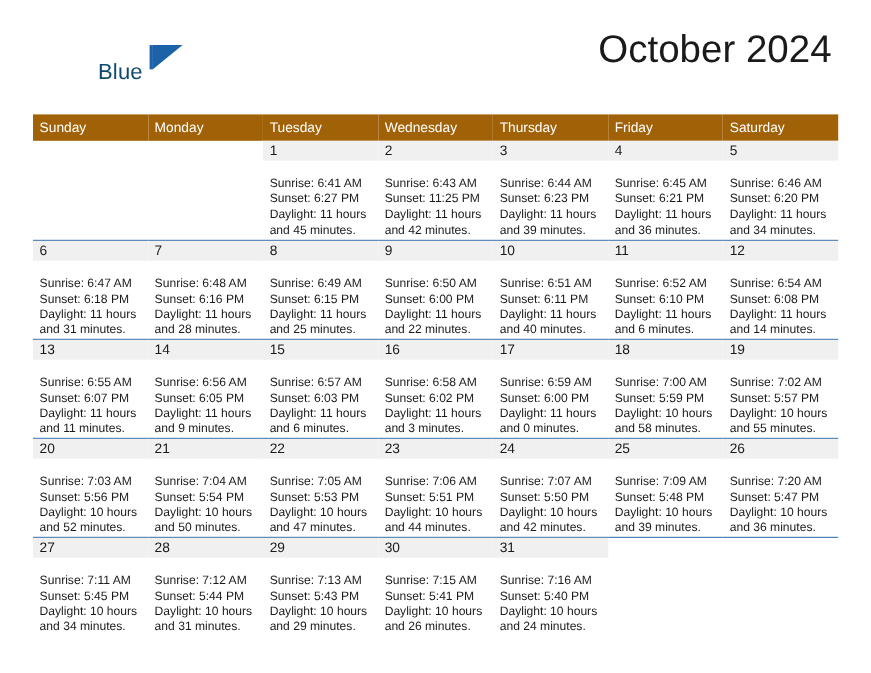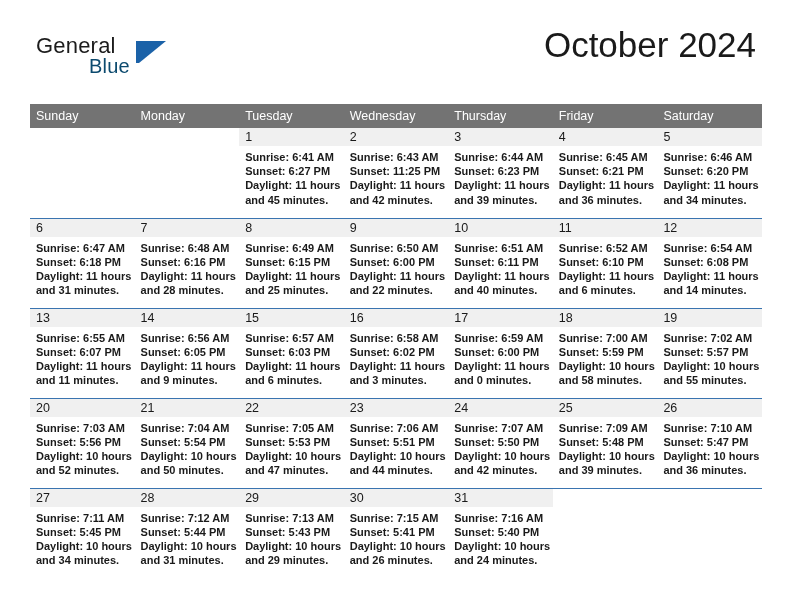--- a/index.html
+++ b/index.html
@@ -102,21 +102,21 @@
     position: absolute;
     left: 30px;
     top: 104px;
     width: 732px;
     border-collapse: collapse;
     table-layout: fixed;
   }
   .cal col { width: 104.57px; }
 
   .cal thead th {
-    background: #737373;
+    background: #a16207;
     color: #ffffff;
     font-size: 12.5px;
     font-weight: normal;
     text-align: left;
     padding: 5px 0 5px 6px;
     height: 20px;
     box-sizing: border-box;
     border: none;
   }
 
@@ -142,37 +142,35 @@
     color: #1a1a1a;
     padding: 3px 0 3px 6px;
     height: 18px;
     line-height: 13px;
     box-sizing: border-box;
   }
   .cell.blank .daynum {
     background: transparent;
   }
   .info {
-    padding: 4px 4px 0 6px;
+    padding: 14px 4px 0 6px;
     font-size: 11px;
     line-height: 14.2px;
     color: #1a1a1a;
-    font-weight: bold;
   }
   .info div { white-space: nowrap; }
 </style>
 </head>
 <body>
 
 <div class="page">
 
   <div class="top">
 
     <div class="brand">
-      <span class="brand-general">General</span>
       <span class="brand-flag">
         <span class="pole"></span>
         <span class="tri"></span>
       </span>
       <span class="brand-blue">Blue</span>
     </div>
 
     <div class="title-block">
       <div class="cal-title">October 2024</div>
     </div>
@@ -490,21 +488,21 @@
                 <div>Sunset: 5:48 PM</div>
                 <div>Daylight: 10 hours</div>
                 <div>and 39 minutes.</div>
               </div>
             </div>
           </td>
           <td>
             <div class="cell">
               <div class="daynum">26</div>
               <div class="info">
-                <div>Sunrise: 7:10 AM</div>
+                <div>Sunrise: 7:20 AM</div>
                 <div>Sunset: 5:47 PM</div>
                 <div>Daylight: 10 hours</div>
                 <div>and 36 minutes.</div>
               </div>
             </div>
           </td>
         </tr>
         <tr>
           <td>
             <div class="cell">

